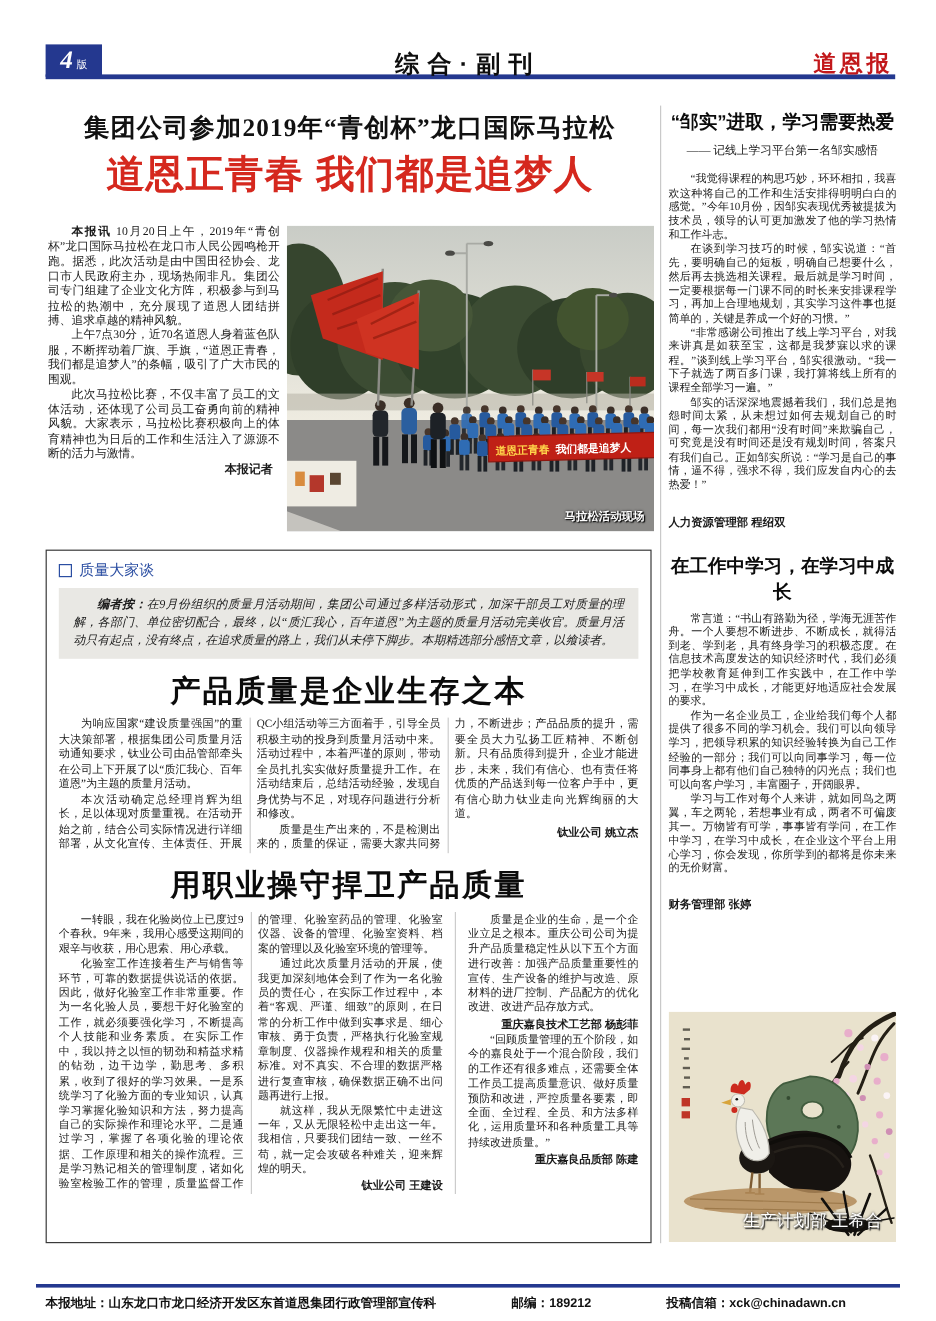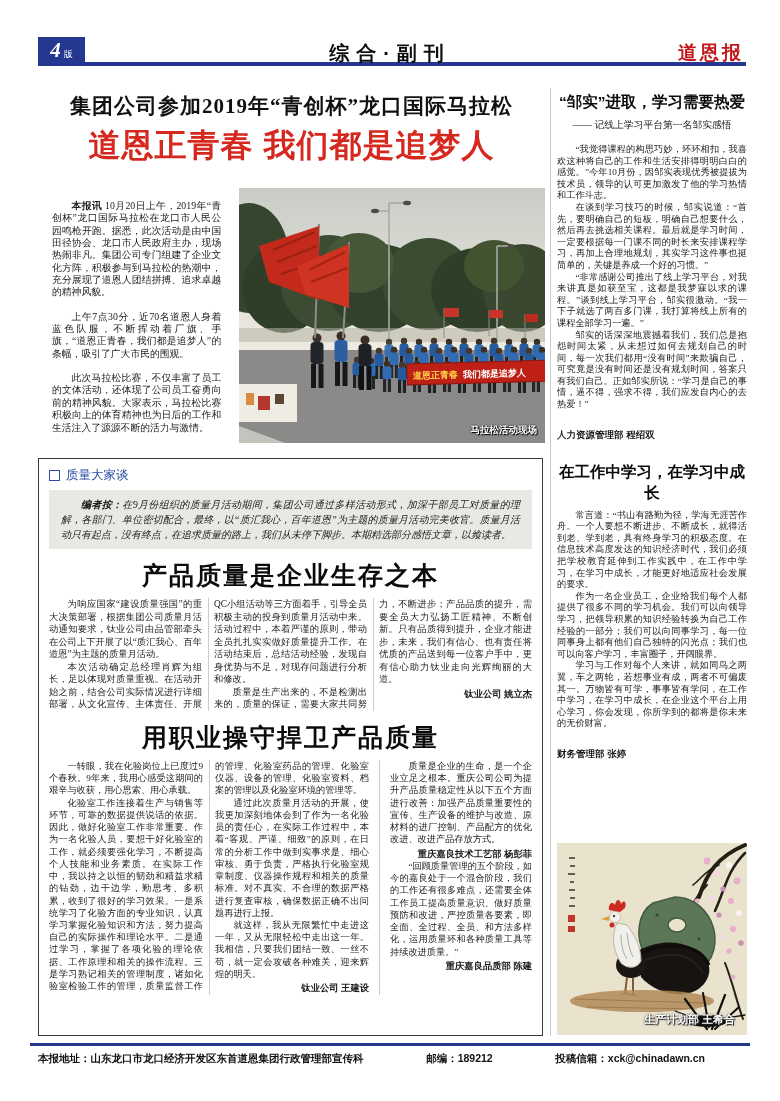--- a/index.html
+++ b/index.html
@@ -20,21 +20,21 @@
 
   
   .kicker{position:absolute;left:38px;top:92px;width:507px;text-align:center;
           font-size:21px;font-weight:600;letter-spacing:1px;color:#111;}
   .headline-red{position:absolute;left:38px;top:124px;width:507px;text-align:center;
           font-family:"Liberation Sans","DejaVu Sans",sans-serif;
           font-size:32px;font-weight:900;color:#d5281e;letter-spacing:1px;}
   .lead-row{position:absolute;left:40px;top:188px;width:505px;height:258px;display:flex;}
   .lead-text{width:194px;height:258px;overflow:hidden;font-size:9.8px;line-height:1.26;
              text-align:justify;padding-right:6px;}
-  .lead-text p{margin:12px;text-indent:2em;}
+  .lead-text p{margin:0;text-indent:2em;}
   .lead-text .lead-in{font-weight:bold;}
   .byline{text-align:right;font-weight:bold;padding-right:6px;margin-top:3px;text-indent:0;
           font-size:10px;}
   .lead-photo{position:relative;width:307px;height:255px;overflow:hidden;}
   .photo-caption{position:absolute;right:8px;bottom:6px;color:#fff;font-size:9.5px;font-weight:bold;
           font-family:"Liberation Sans","DejaVu Sans",sans-serif;text-shadow:0 0 2px #000,1px 1px 1px #000;}
 
   
   .quality-box{position:absolute;left:38px;top:458px;width:505px;height:578px;border:1px solid #3a3a3a;
                box-sizing:border-box;padding:8px 10px;overflow:hidden;}
@@ -63,25 +63,25 @@
   .right-col{position:absolute;left:557px;top:88px;width:190px;height:948px;overflow:hidden;}
   .r-head{text-align:center;font-family:"Liberation Sans","DejaVu Sans",sans-serif;
           font-weight:900;font-size:15.5px;color:#0b0b0b;margin:4px 0 6px 0;}
   .r-sub{text-align:center;font-size:9.8px;color:#222;margin-bottom:12px;}
   .r-body{font-size:9.2px;line-height:1.26;text-align:justify;}
   .r-body p{margin:0;text-indent:2em;}
   .r-sig{font-family:"Liberation Sans","DejaVu Sans",sans-serif;font-weight:bold;font-size:9.5px;
          text-align:left;margin-top:18px;}
   .r-gap{height:16px;}
   .painting{position:absolute;left:0;top:755px;width:190px;height:192px;overflow:hidden;}
-  .painting-caption{position:absolute;right:12px;bottom:8px;color:#fff;font-size:11px;font-weight:bold;
+  .painting-caption{position:absolute;right:12px;bottom:8px;color:#fff;font-size:14px;font-weight:normal;
          font-family:"Liberation Sans","DejaVu Sans",sans-serif;text-shadow:0 0 2px #222,1px 1px 1px #222;}
 
   
-  .footer{position:absolute;left:30px;top:1043px;width:720px;border-top:3px solid #24388f;background:#fff;
+  .footer{position:absolute;left:30px;top:1070px;width:720px;border-top:3px solid #24388f;background:#fff;
           padding:6px 45px 0 8px;box-sizing:border-box;display:flex;justify-content:space-between;
           font-family:"Liberation Sans","DejaVu Sans",sans-serif;font-size:10.5px;font-weight:bold;color:#111;}
 </style>
 </head>
 <body>
 
 <div class="page">
 
   <div class="header-rule"></div>
   <div class="pagenum-box">

